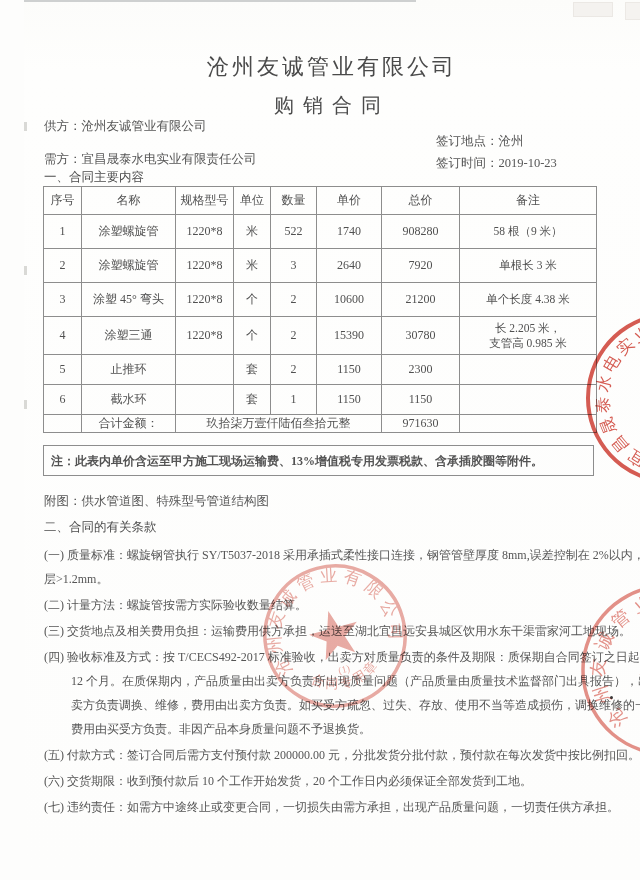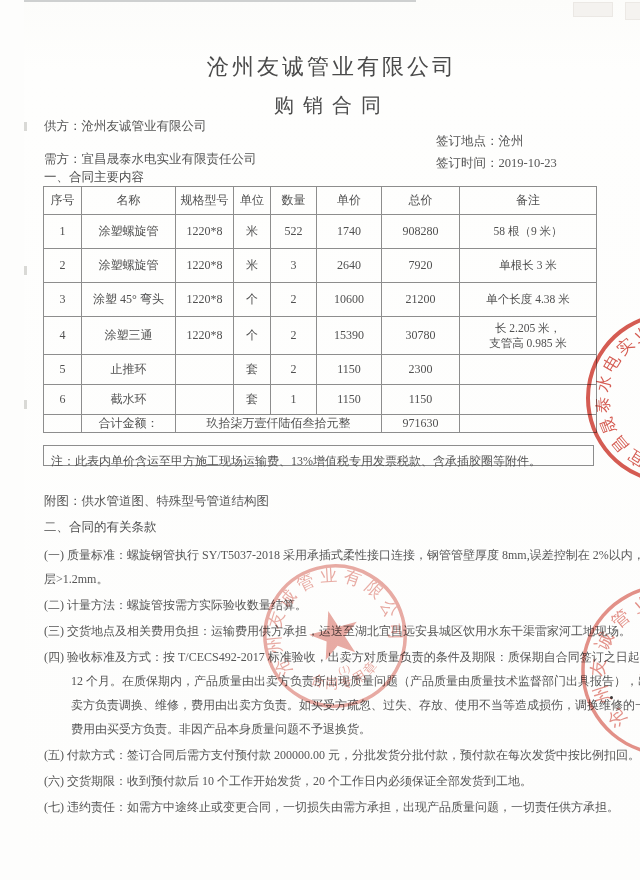--- a/index.html
+++ b/index.html
@@ -30,22 +30,22 @@
   .sec-heading{position:absolute;font-size:12.5px;font-weight:normal;color:#4c4c4c;white-space:nowrap;}
   .sec1{left:20px;top:169px;}
   .sec2{left:20px;top:519px;}
   
   table.items{position:absolute;left:19px;top:186px;width:553px;border-collapse:collapse;table-layout:fixed;
     font-size:12px;color:#505050;}
   table.items th,table.items td{border:1px solid #8d8d8d;text-align:center;vertical-align:middle;
     font-weight:normal;padding:0 1px;overflow:hidden;}
   table.items thead tr{height:28px;}
   td.remark{white-space:pre-line;font-size:11.5px;line-height:1.25;}
-  .note-box{position:absolute;left:19px;top:445px;width:551px;height:21px;border:1px solid #8d8d8d;
-    font-size:12px;line-height:31px;padding-left:7px;box-sizing:border-box;white-space:nowrap;color:#535353;}
+  .note-box{position:absolute;left:19px;top:445px;width:551px;height:31px;border:1px solid #8d8d8d;
+    font-size:12px;line-height:31px;padding-left:7px;box-sizing:border-box;white-space:nowrap;color:#535353;font-weight:bold;}
   .attachment{position:absolute;left:20px;top:493px;font-size:12.5px;white-space:nowrap;color:#555;}
   
   .clauses{position:absolute;left:20px;top:543px;width:608px;font-size:12px;color:#555;}
   .clause{margin-bottom:2px;}
   .clause-line{line-height:24px;height:24px;white-space:nowrap;}
   .clause-line.indent{padding-left:27px;}
   
   .stamp{position:absolute;pointer-events:none;mix-blend-mode:multiply;}
   .stamp text{fill:currentColor;}
   .stamp-buyer{left:553px;top:303px;width:190px;height:190px;transform:rotate(-32deg);opacity:.85;}

